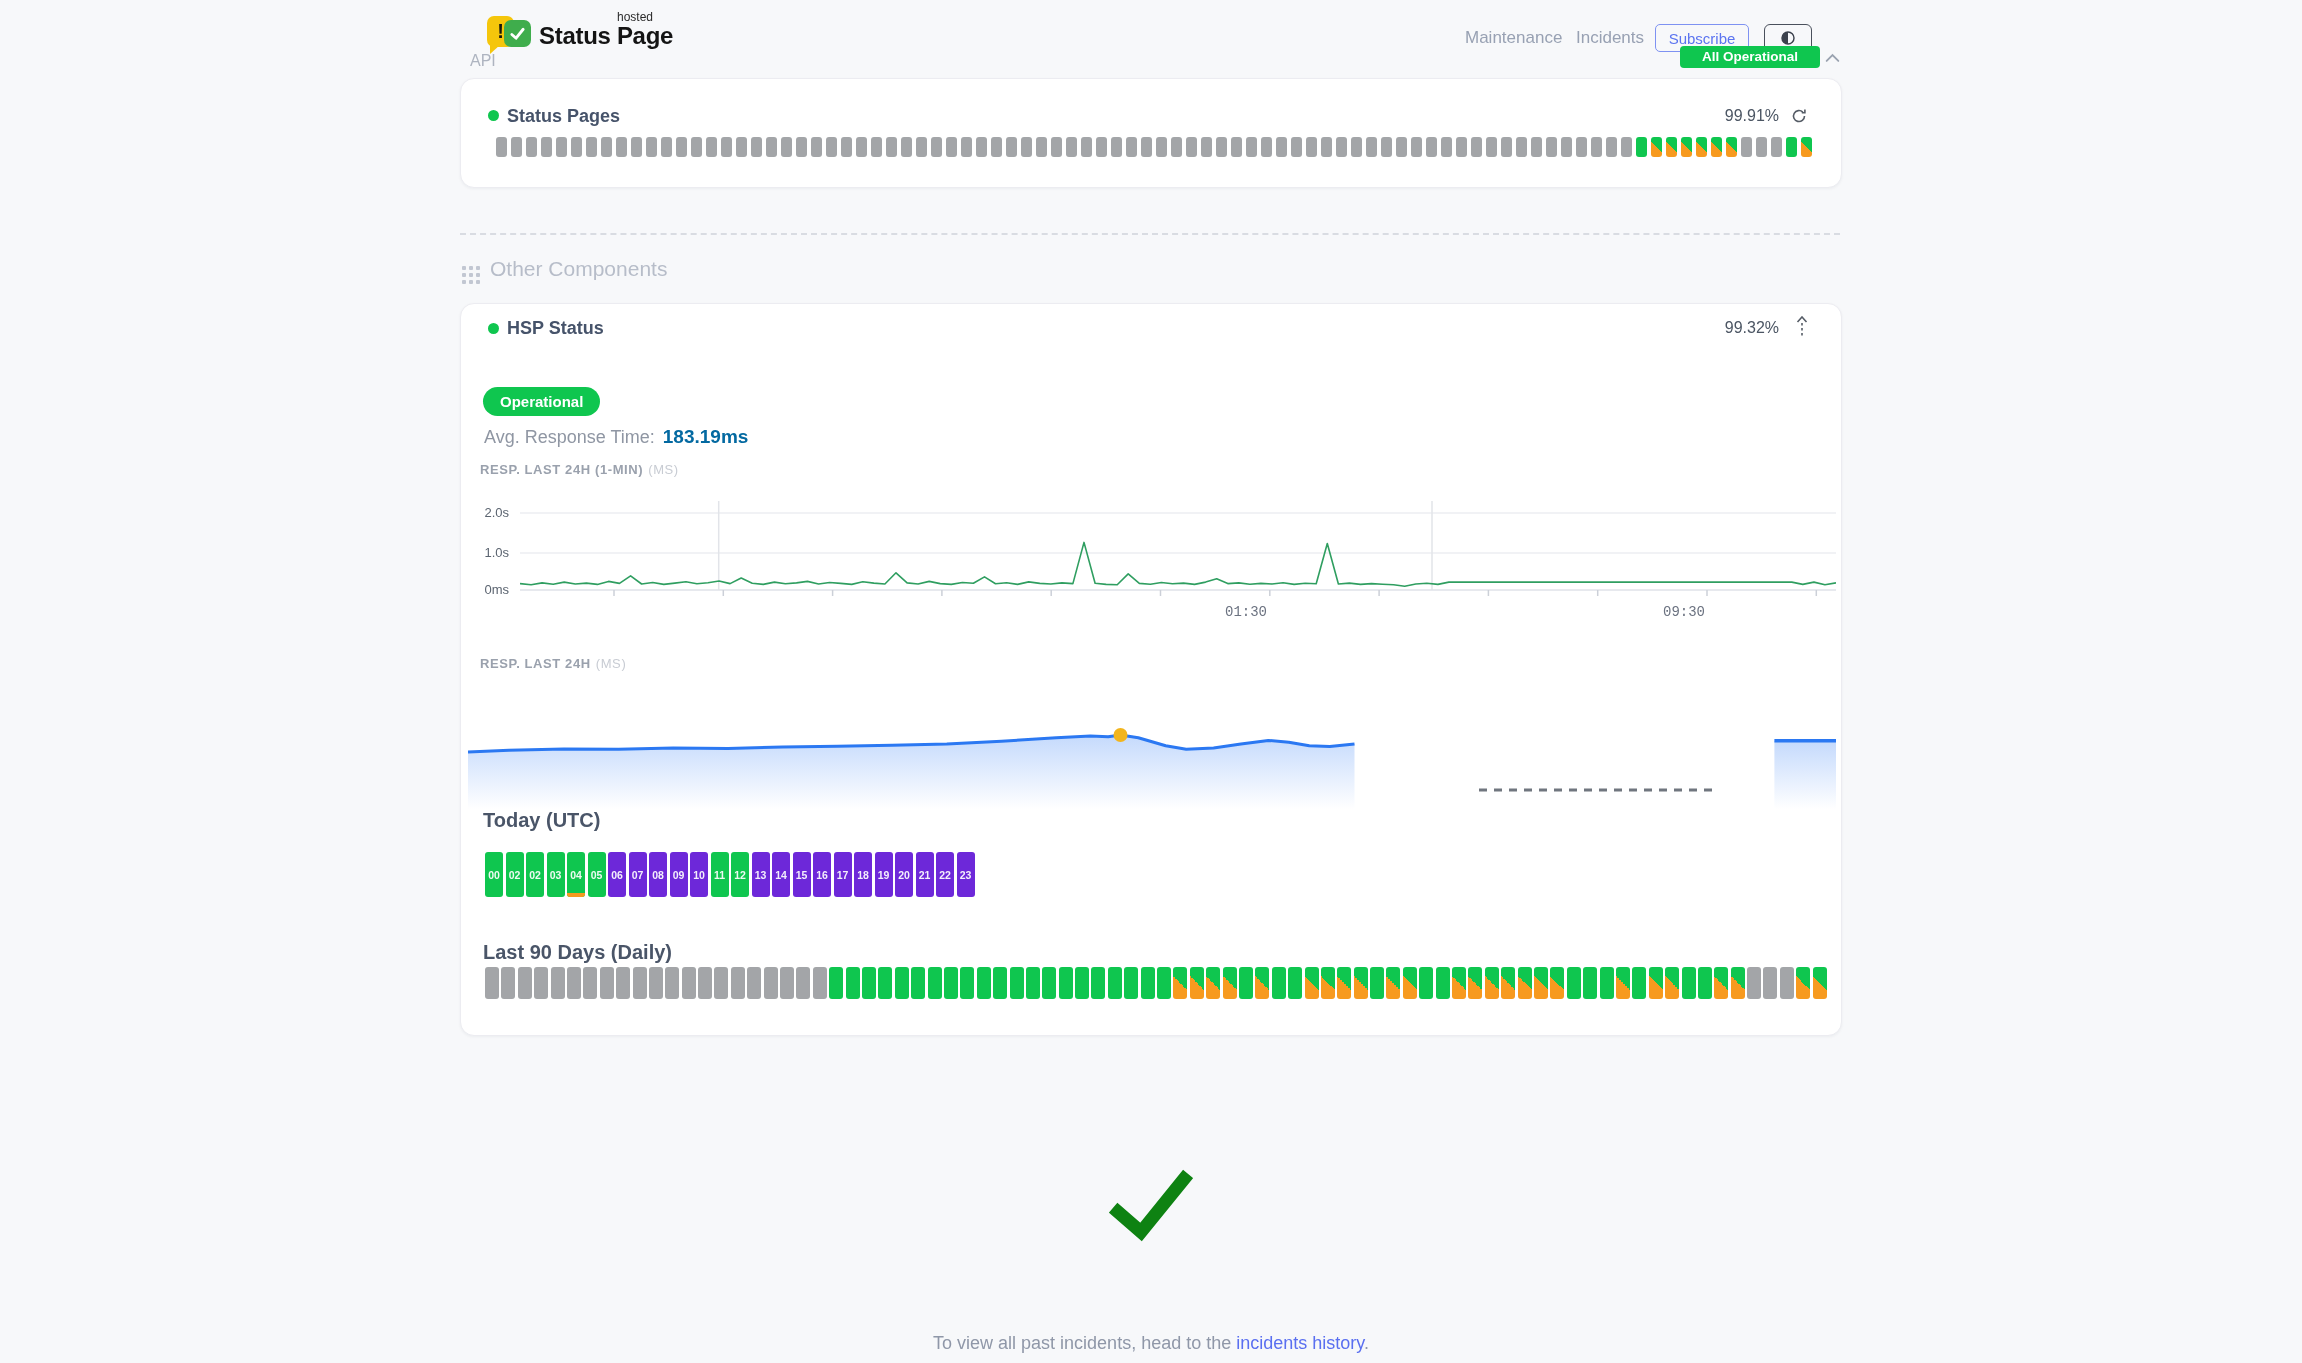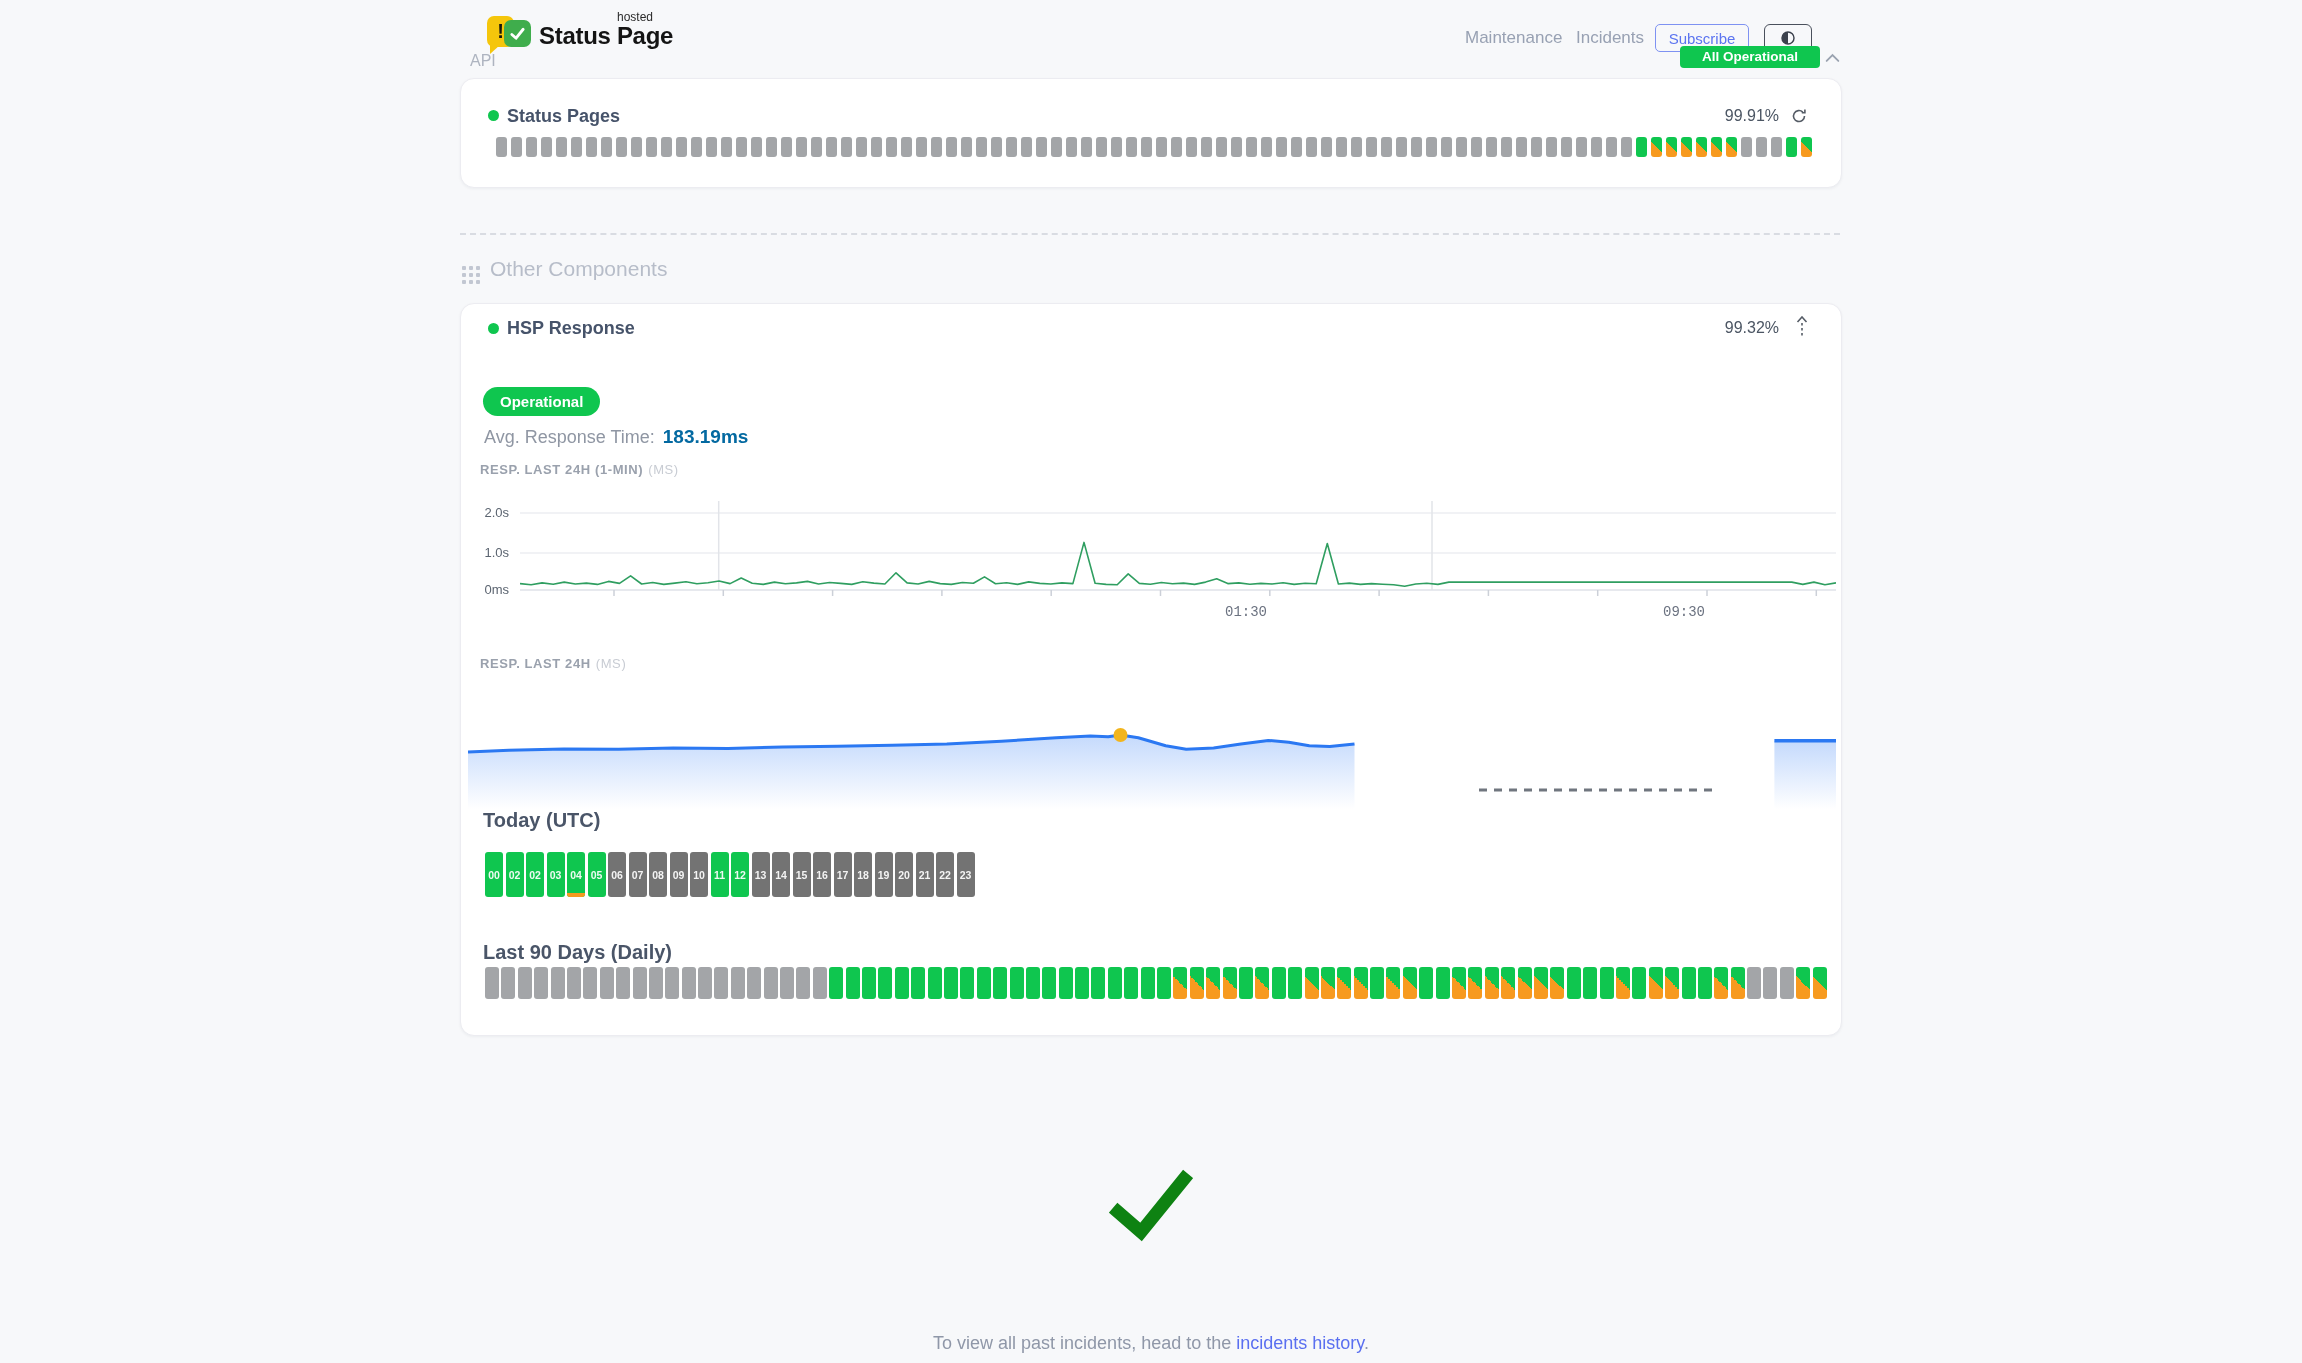--- a/index.html
+++ b/index.html
@@ -49,21 +49,21 @@
   .avg{position:absolute;left:23px;top:122px;font-size:18px;color:#8f96a3;}
   .avg b{font-size:19px;color:#0369a1;margin-left:8px;font-weight:700;margin-top:6px;}
   .mini-label{position:absolute;font-size:13px;letter-spacing:.6px;color:#9aa1ad;font-weight:600;}
   .mini-label .unit{color:#c8ccd3;margin-left:5px;font-weight:400;}
   .ylab{position:absolute;left:0;width:48px;text-align:right;font-size:13px;color:#5b6470;}
   .xlab{position:absolute;top:300px;width:80px;text-align:center;font-size:14px;color:#6b7280;font-family:Liberation Mono, monospace;}
   .sub-title{position:absolute;font-size:20px;font-weight:600;color:#4a5568;}
   .hourrow{position:absolute;display:flex;gap:2.5px;}
   .hour{position:relative;width:18px;height:45px;border-radius:3px;display:flex;align-items:center;justify-content:center;flex:none;}
   .h-up{background:var(--green,#0fc64f);}
-  .h-empty{background:#737373;justify-content:center;}
+  .h-empty{background:#6d28d9;justify-content:center;}
   .hour span{font-size:10.5px;font-weight:700;color:rgba(255,255,255,.92);}
   .hmark{position:absolute;left:0;bottom:0;width:100%;height:4px;background:var(--orange,#f79a1f);border-radius:0 0 3px 3px;}
   
   .f-title{position:absolute;left:0;top:1297px;width:2302px;text-align:center;font-size:24px;font-weight:600;color:#333d4f;}
   .f-sub{position:absolute;left:0;top:1333px;width:2302px;text-align:center;font-size:18px;color:#8f97a8;}
   .f-sub .link{color:var(--link,#5a6ff0);cursor:pointer;}
   svg{display:block;}
 </style>
 </head>
 <body>
@@ -213,21 +213,21 @@
         <rect x="14" y="7" width="4" height="4" rx="1"></rect>
       <rect x="0" y="14" width="4" height="4" rx="1"></rect>
         <rect x="7" y="14" width="4" height="4" rx="1"></rect>
         <rect x="14" y="14" width="4" height="4" rx="1"></rect>
     </g>
   </svg>
   <span class="sec-title2" style="left:490px;top:257px;">Other Components</span>
 
   <div class="card" style="left:460px;top:303px;width:1380px;height:731px;">
     <div class="dot" style="left:27px;top:19px;"></div>
-    <span class="comp-name" style="left:46px;top:14px;">HSP Response</span>
+    <span class="comp-name" style="left:46px;top:14px;">HSP Status</span>
     <span class="pct" style="right:62px;top:15px;">99.32%</span>
     <svg class="abs" style="right:32px;top:12px;" width="14" height="22" viewBox="0 0 14 22">
       <path d="M7 7v13" stroke="#555c66" stroke-width="1.6" stroke-dasharray="2.5 2.5" fill="none"></path>
       <path d="M2.5 6L7 1l4.5 5" fill="none" stroke="#555c66" stroke-width="1.6"></path>
     </svg>
 
     <span class="badge-op">Operational</span>
     <div class="avg">
       <span>Avg. Response Time:</span><b>183.19ms</b>
     </div>

